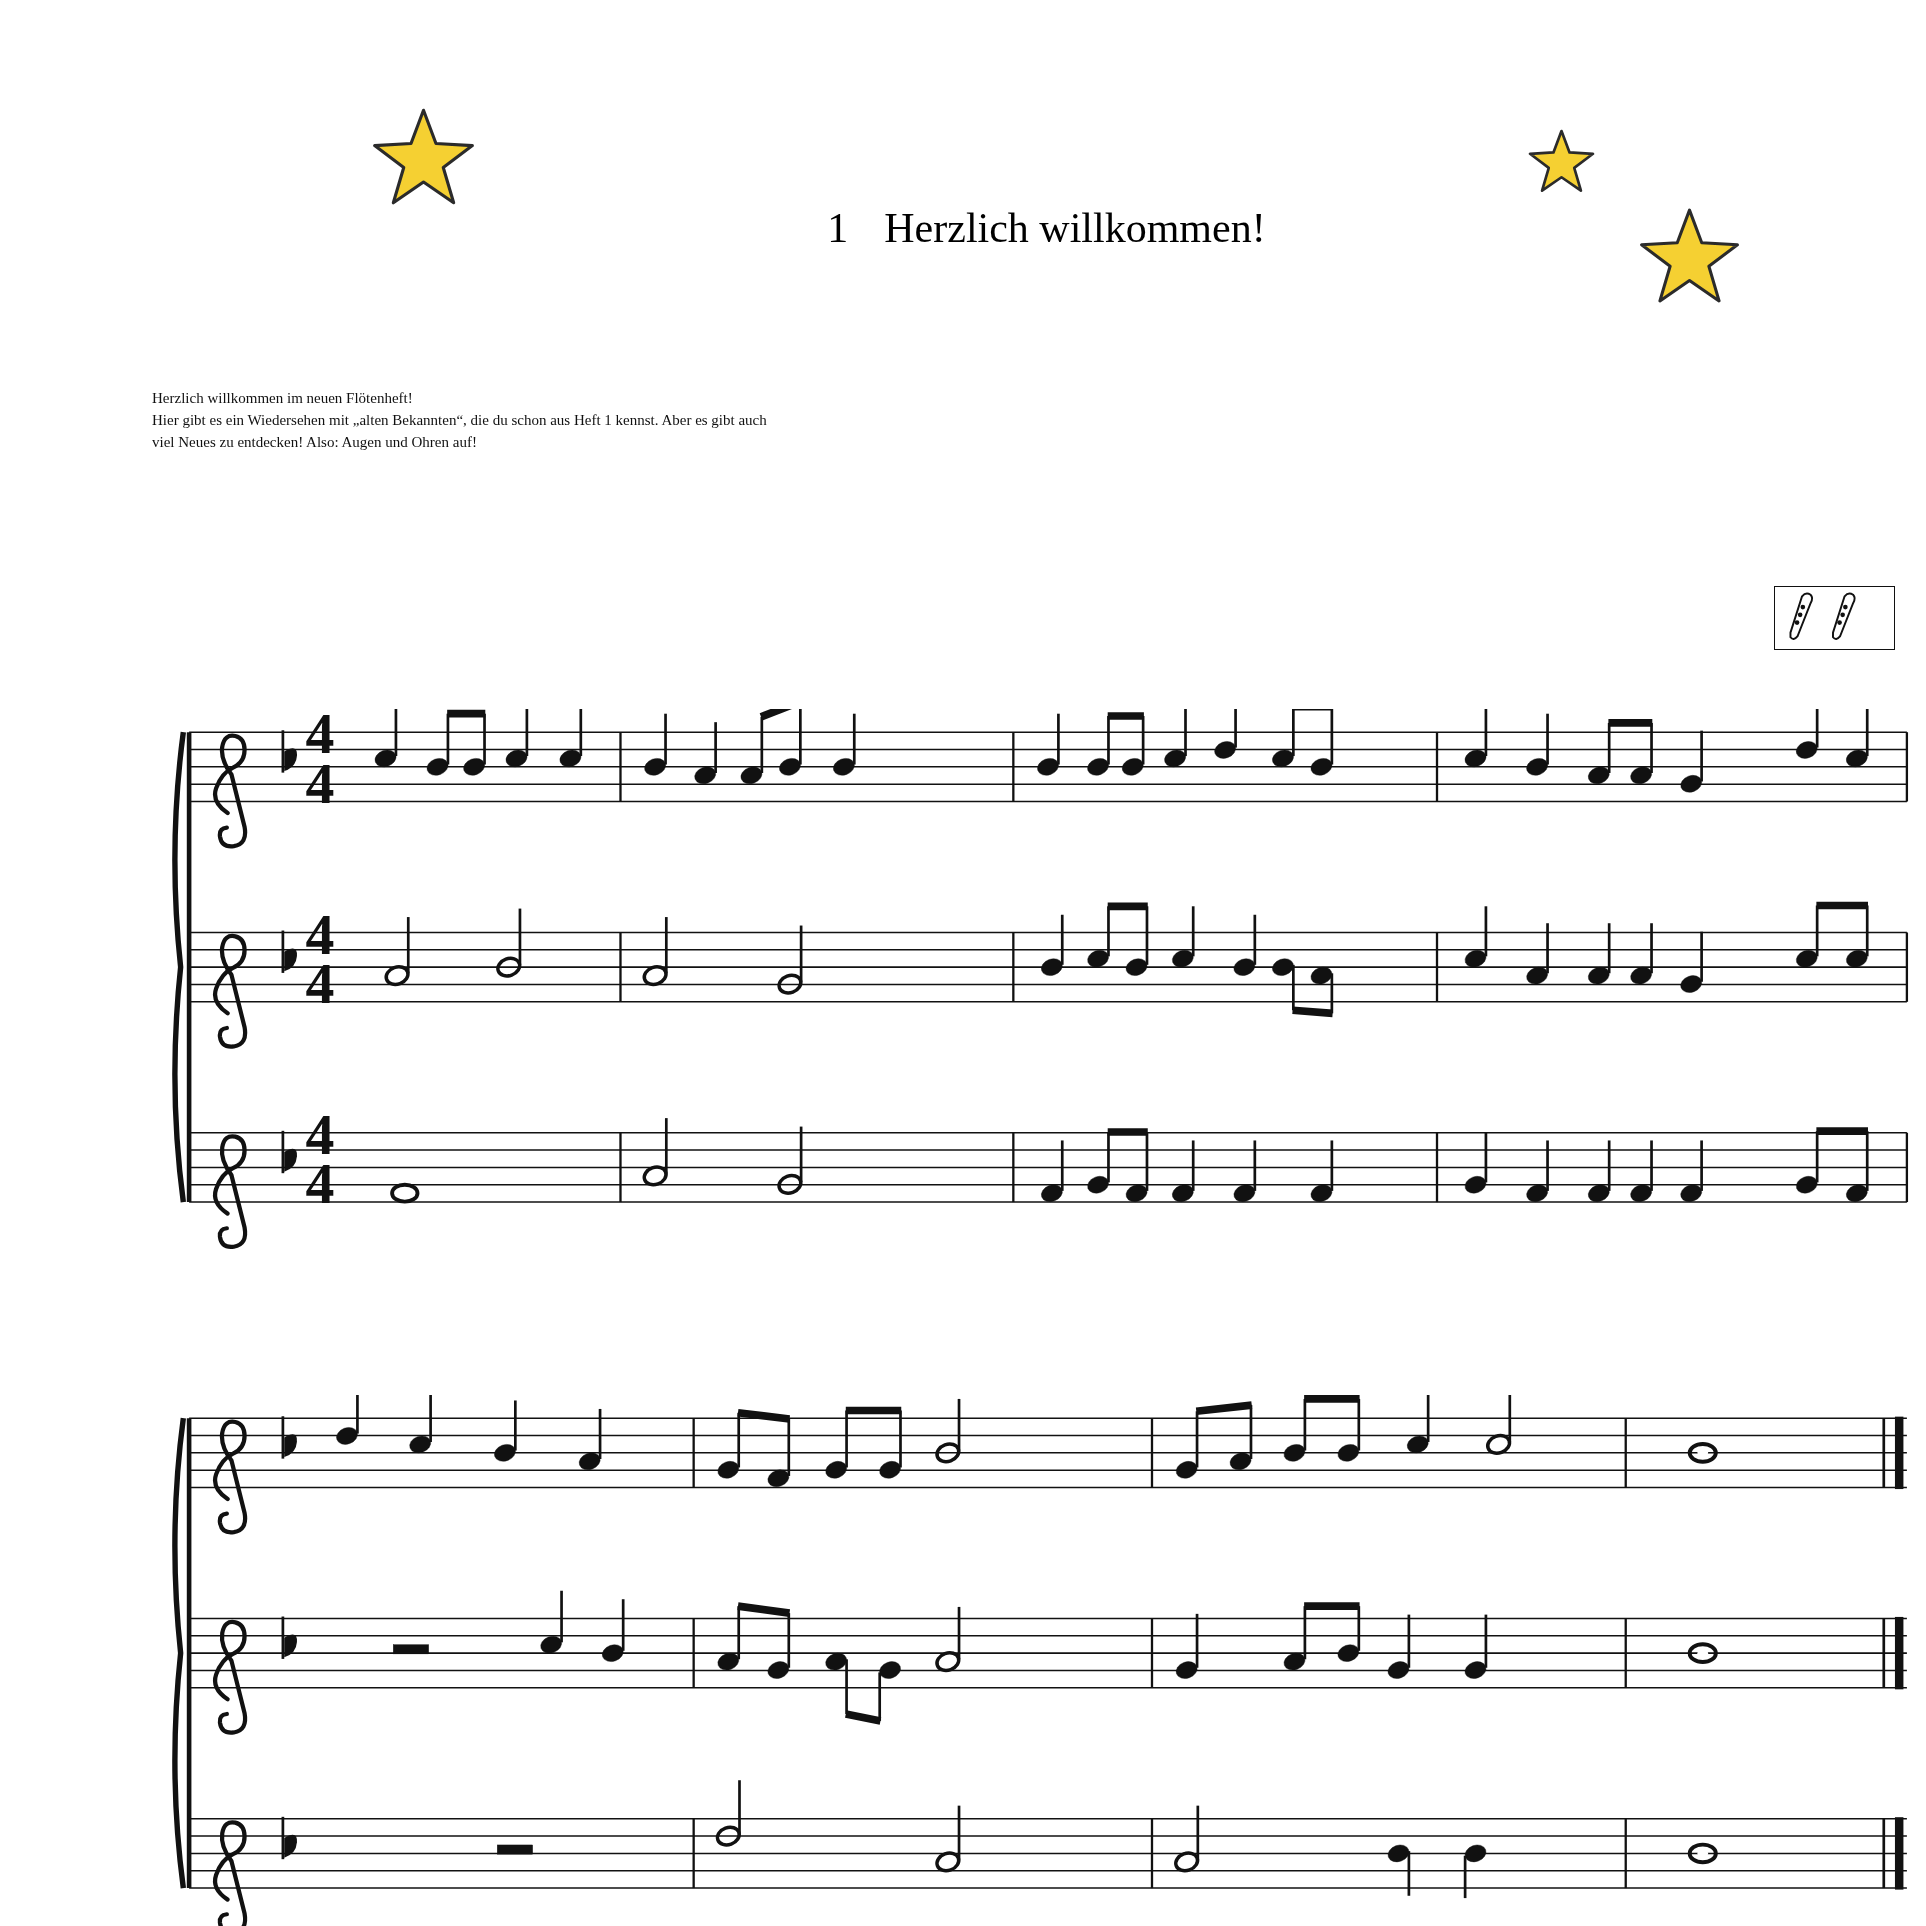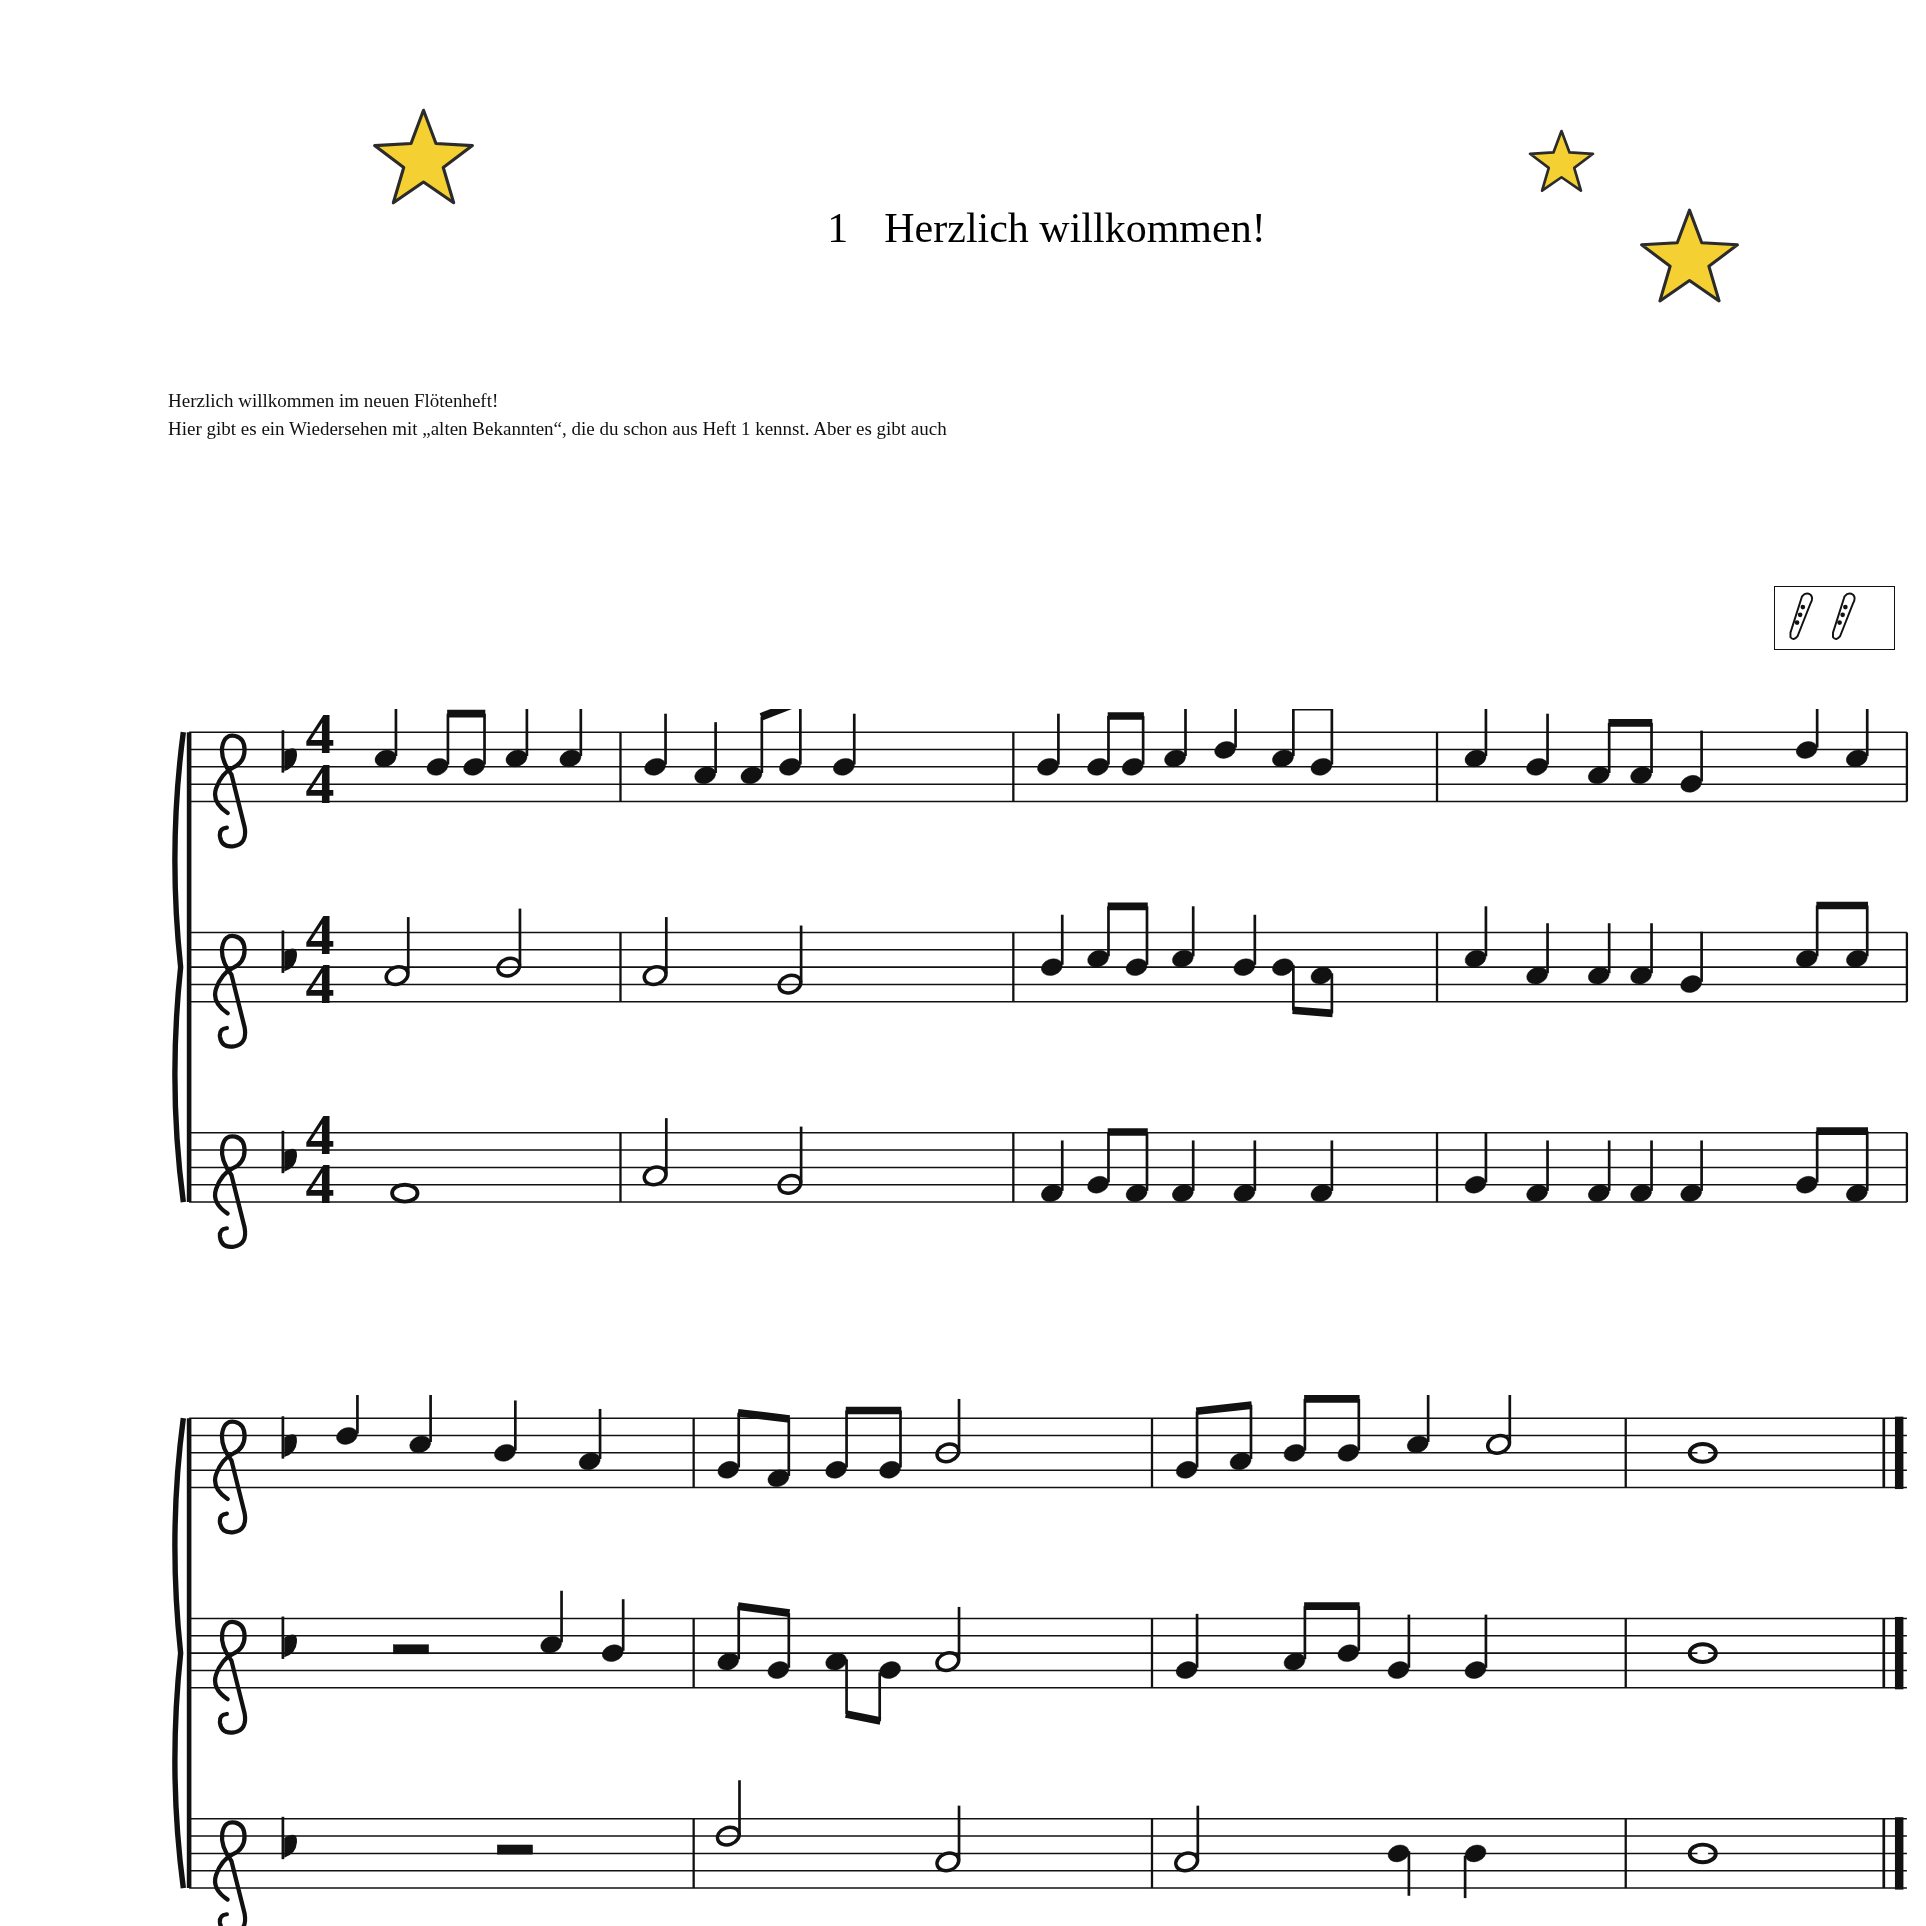--- a/index.html
+++ b/index.html
@@ -35,23 +35,23 @@
   .title-text {
     font-size: 42px;
     font-family: "Liberation Serif", serif;
     margin-left: 34px;
   }
 
   
   .intro {
     position: absolute;
     top: 387px;
-    left: 168px;
+    left: 152px;
     width: 1656px;
-    font-size: 19px;
+    font-size: 15px;
     line-height: 1.47;
     font-family: "Liberation Serif", serif;
     color: #111;
   }
   .intro div { white-space: pre-wrap; }
 
   
   .recorder-icon {
     position: absolute;
     top: 586px;
@@ -97,20 +97,21 @@
   </div>
 
   <div class="title-row">
     <span class="title-num">1</span>
     <span class="title-text">Herzlich willkommen!</span>
   </div>
 
   <div class="intro">
     <div>Herzlich willkommen im neuen Flötenheft!</div>
     <div>Hier gibt es ein Wiedersehen mit „alten Bekannten“, die du schon aus Heft 1 kennst. Aber es gibt auch</div>
+    <div>viel Neues zu entdecken! Also: Augen und Ohren auf!</div>
   </div>
 
   <div class="recorder-icon">
     <svg width="116" height="58" viewBox="0 0 300 150">
       <g stroke="#111" stroke-width="5" fill="#fff">
         <path d="M40 118 L70 24 Q80 12 92 20 Q100 28 92 42 L58 128 Q48 140 40 130 Z"></path>
         <circle cx="72" cy="52" r="6" fill="#111" stroke="none"></circle>
         <circle cx="65" cy="72" r="6" fill="#111" stroke="none"></circle>
         <circle cx="57" cy="92" r="6" fill="#111" stroke="none"></circle>
         <path d="M150 118 L180 24 Q190 12 202 20 Q210 28 202 42 L168 128 Q158 140 150 130 Z"></path>

